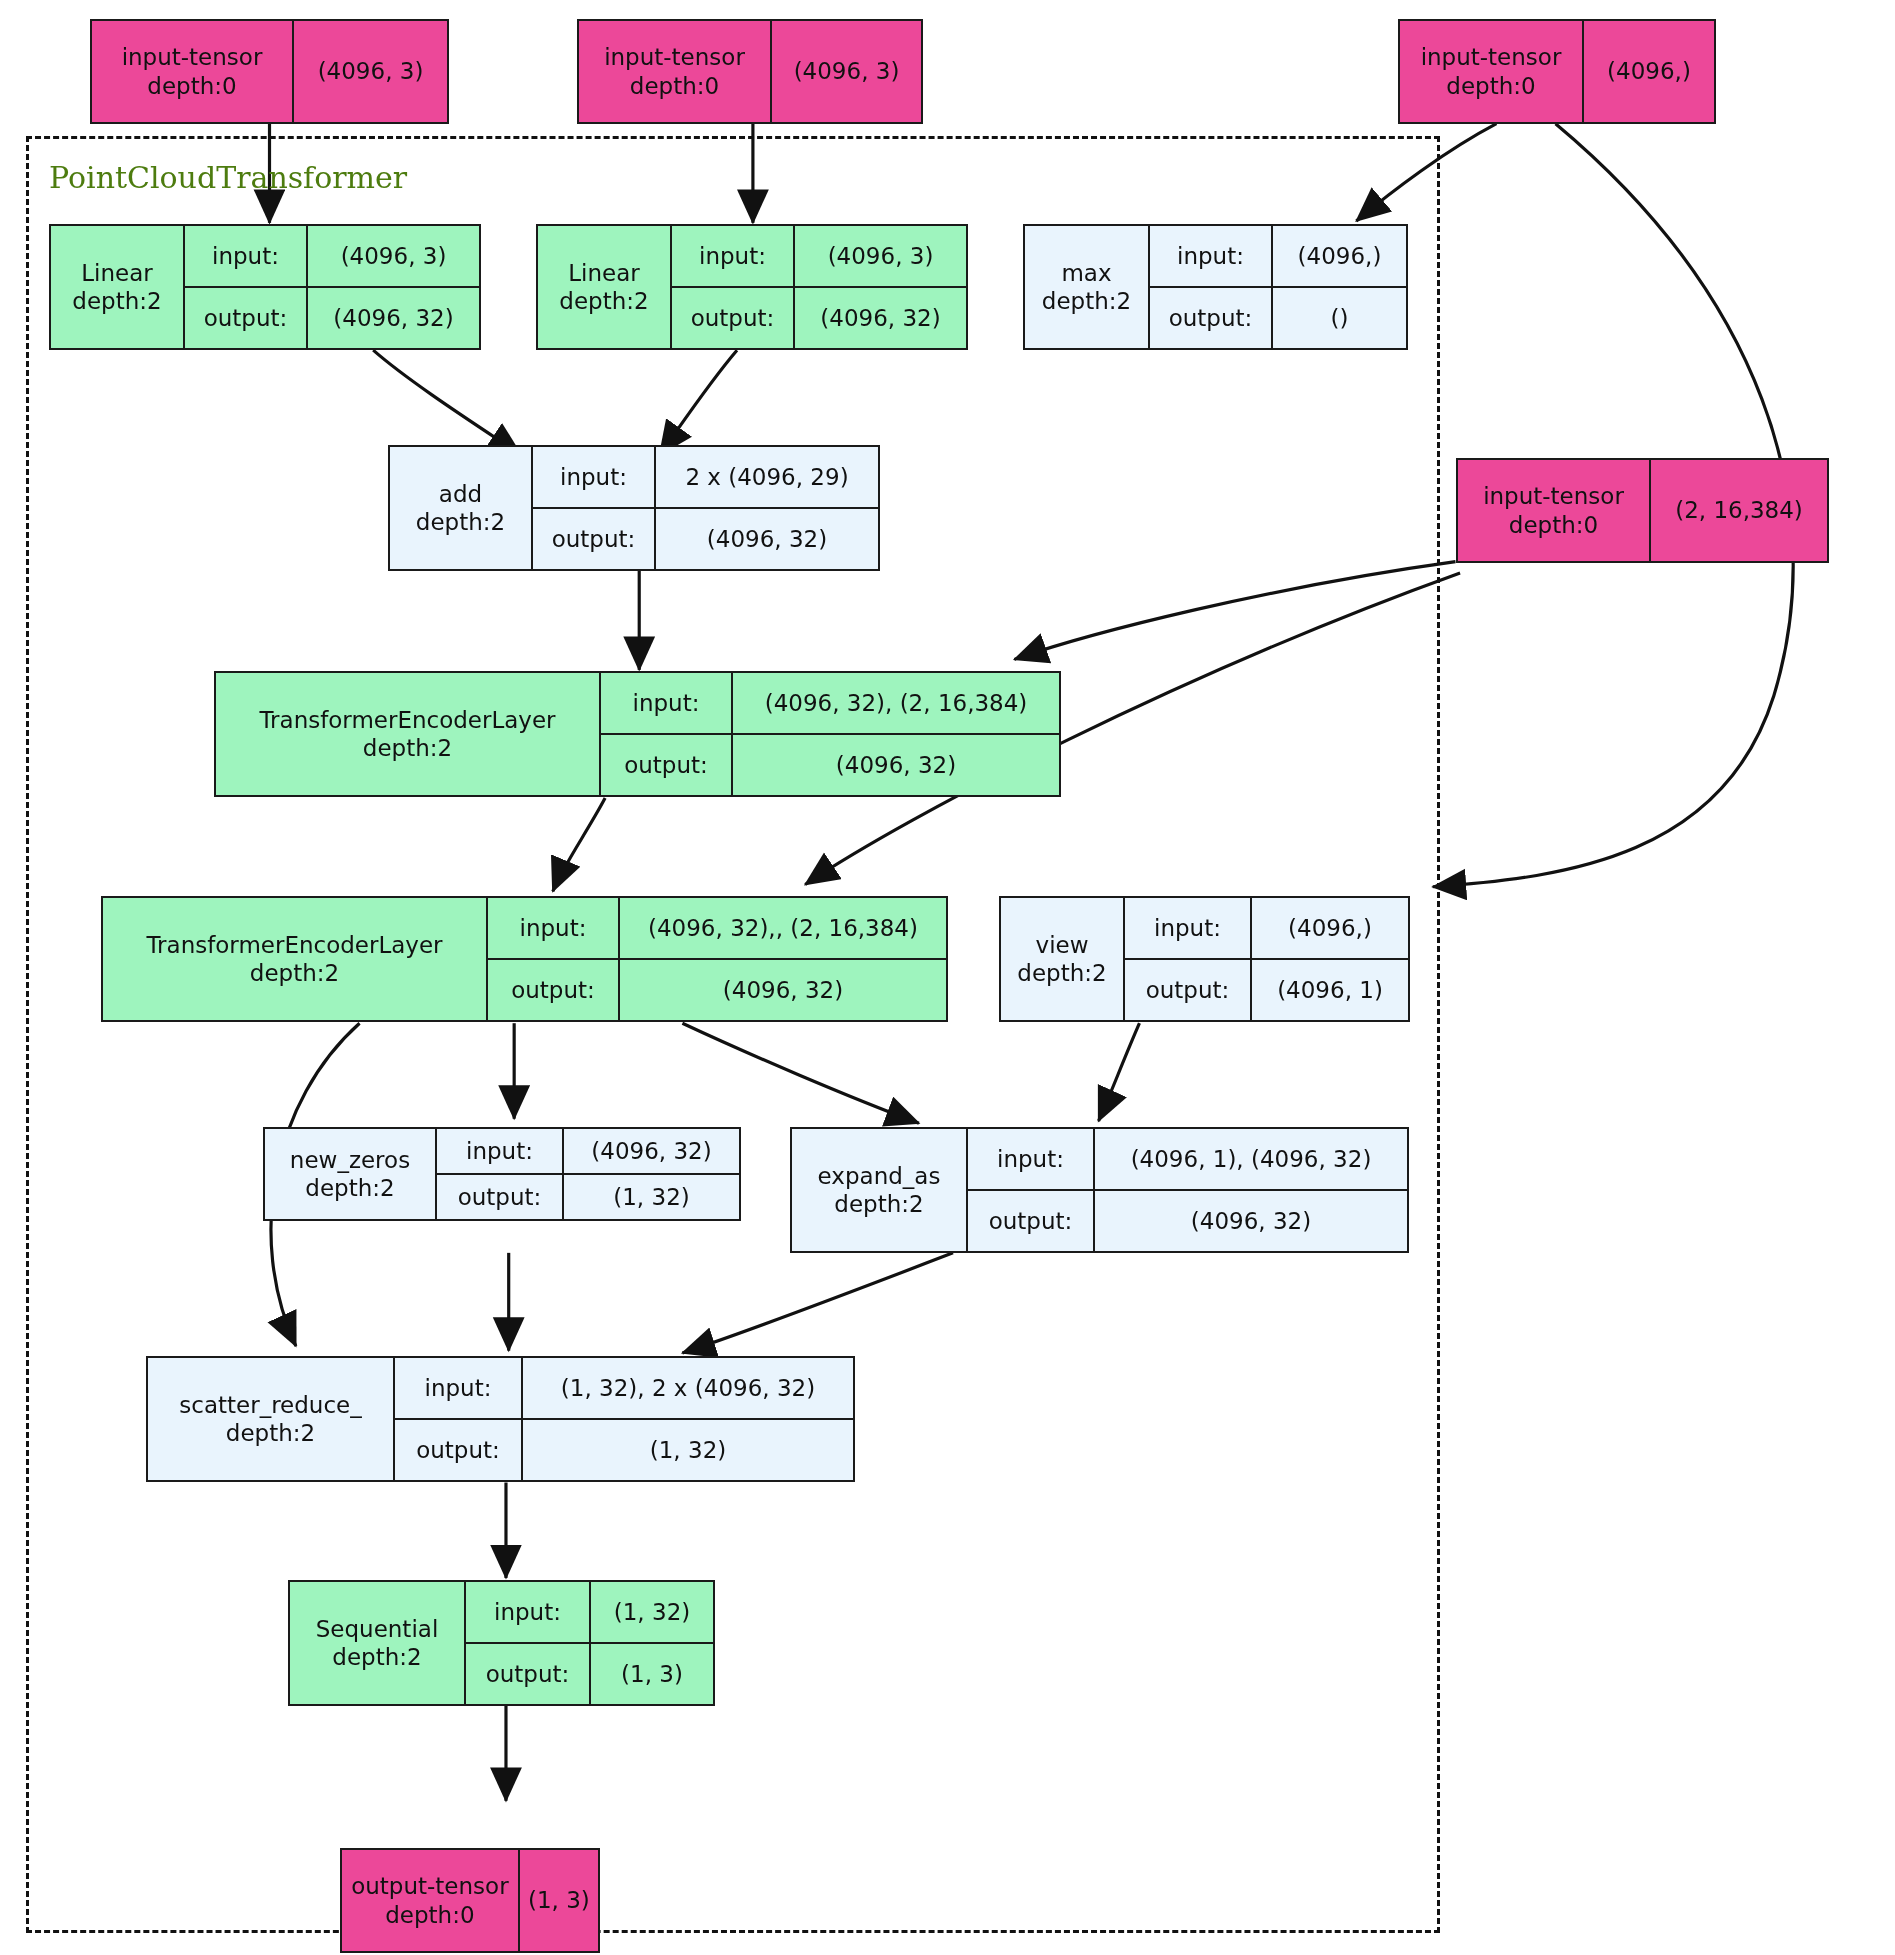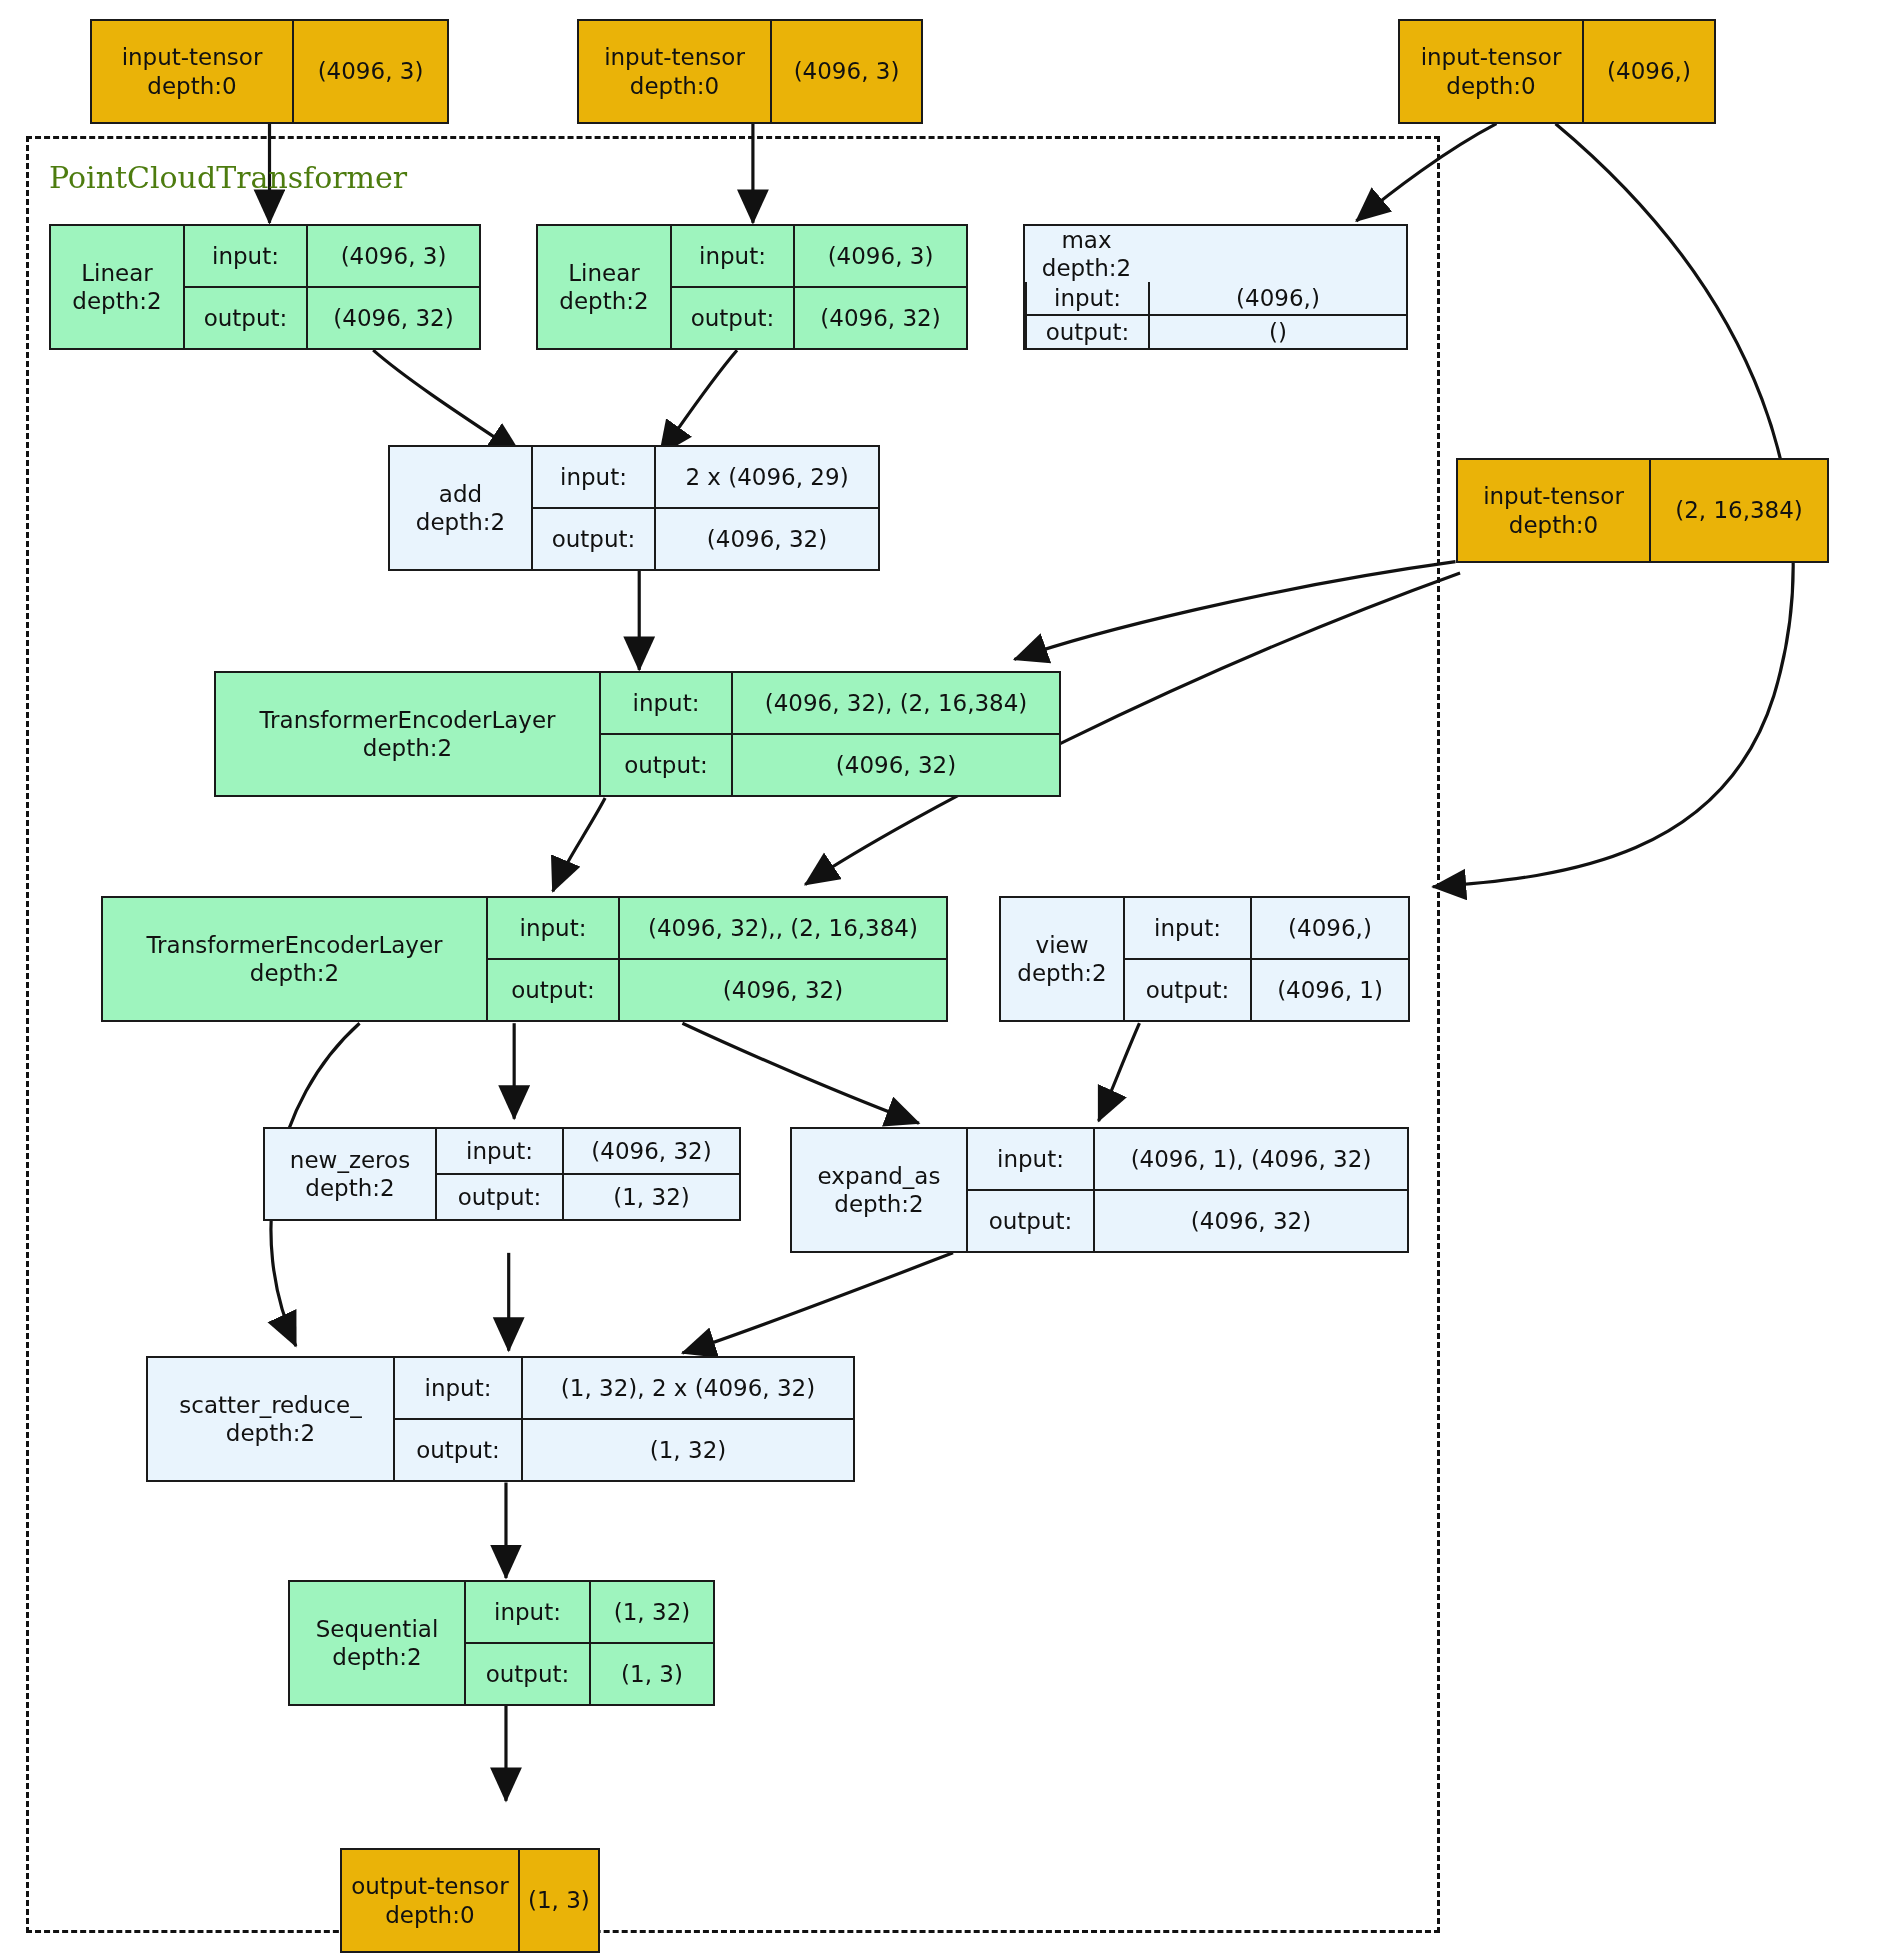--- a/index.html
+++ b/index.html
@@ -75,21 +75,21 @@
   
   .node.plain .valcell{
     display:flex;align-items:center;justify-content:center;
     box-sizing:border-box;
     border-left:2.3px solid #1a1a1a;
     flex:1 1 auto;
     white-space:nowrap;
     padding:0 8.2px;
   }
 
-  .fill-yellow{ background:#eab308; }
+  .fill-yellow{ background:#ec4899; }
   .fill-green { background:#9EF4BE; }
   .fill-blue  { background:#E9F4FD; }
 
   .t{ font-size:23px; color:#111111; line-height:1.22; }
 
   svg.edges{
     position:absolute;left:0;top:0;
     width:1896px;height:1955px;
     pointer-events:none;
   }
@@ -215,21 +215,21 @@
         <div class="iolabel" style="width:123px;">input:</div>
         <div class="ioval">(4096, 3)</div>
       </div>
       <div class="iorow">
         <div class="iolabel" style="width:123px;">output:</div>
         <div class="ioval">(4096, 32)</div>
       </div>
     </div>
   </div>
 
-  <div class="node fill-blue t" style="left:1023px;top:224px;width:385px;height:126px;flex-direction:column;">
+  <div class="node fill-blue t" style="left:1023px;top:224px;width:385px;height:126px;">
     <div class="namecell" style="width:123px;">
       <span>max</span>
       <span>depth:2</span>
     </div>
     <div class="iocell">
       <div class="iorow">
         <div class="iolabel" style="width:123px;">input:</div>
         <div class="ioval">(4096,)</div>
       </div>
       <div class="iorow">

